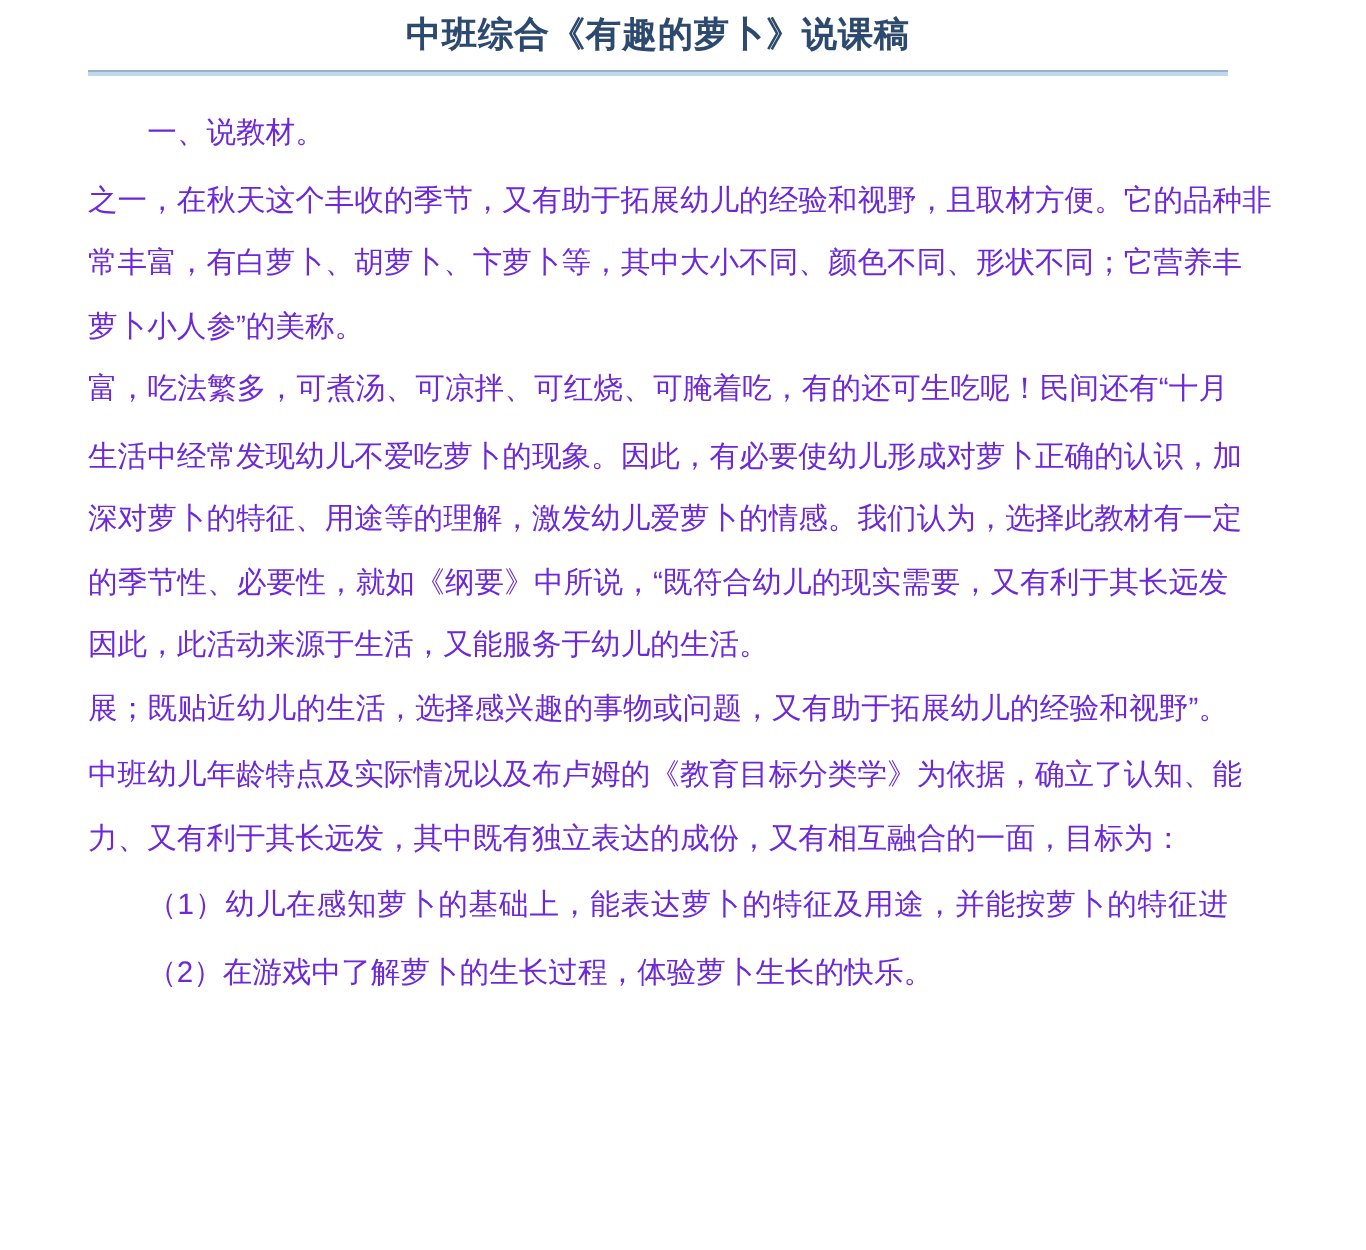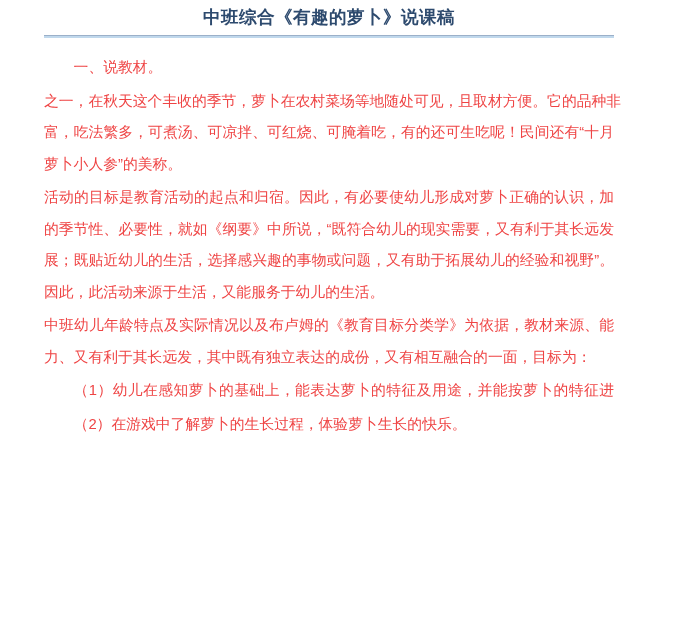--- a/index.html
+++ b/index.html
@@ -36,21 +36,21 @@
   }
   .doc-body {
     margin-top: 14px;
   }
   .para {
     margin: 0 0 2px 0;
   }
   .line {
     font-size: 14.8px;
     line-height: 31.5px;
-    color: #ef4444;
+    color: #6d28d9;
     text-align: justify;
     text-align-last: justify;
     white-space: nowrap;
   }
   .line.first {
     text-indent: 2em;
   }
   .line.last {
     text-align-last: left;
     white-space: normal;
@@ -60,32 +60,34 @@
 <body>
 
 <div class="page">
   <h1 class="doc-title">中班综合《有趣的萝卜》说课稿</h1>
   <div class="title-divider"></div>
   <div class="doc-body" id="doc-body">
       <div class="para">
         <div class="line first last">一、说教材。</div>
       </div>
       <div class="para">
-        <div class="line">之一，在秋天这个丰收的季节，萝卜在农村菜场等地随处可见，且取材方便。它的品种非</div>
+        <div class="line">之一，在秋天这个丰收的季节，又有助于拓展幼儿的经验和视野，且取材方便。它的品种非</div>
+        <div class="line">常丰富，有白萝卜、胡萝卜、卞萝卜等，其中大小不同、颜色不同、形状不同；它营养丰</div>
+        <div class="line last">萝卜小人参”的美称。</div>
         <div class="line">富，吃法繁多，可煮汤、可凉拌、可红烧、可腌着吃，有的还可生吃呢！民间还有“十月</div>
-        <div class="line last">萝卜小人参”的美称。</div>
       </div>
       <div class="para">
-        <div class="line">活动的目标是教育活动的起点和归宿。因此，有必要使幼儿形成对萝卜正确的认识，加</div>
+        <div class="line">生活中经常发现幼儿不爱吃萝卜的现象。因此，有必要使幼儿形成对萝卜正确的认识，加</div>
+        <div class="line">深对萝卜的特征、用途等的理解，激发幼儿爱萝卜的情感。我们认为，选择此教材有一定</div>
         <div class="line">的季节性、必要性，就如《纲要》中所说，“既符合幼儿的现实需要，又有利于其长远发</div>
+        <div class="line last">因此，此活动来源于生活，又能服务于幼儿的生活。</div>
         <div class="line">展；既贴近幼儿的生活，选择感兴趣的事物或问题，又有助于拓展幼儿的经验和视野”。</div>
-        <div class="line last">因此，此活动来源于生活，又能服务于幼儿的生活。</div>
       </div>
       <div class="para">
-        <div class="line">中班幼儿年龄特点及实际情况以及布卢姆的《教育目标分类学》为依据，教材来源、能</div>
+        <div class="line">中班幼儿年龄特点及实际情况以及布卢姆的《教育目标分类学》为依据，确立了认知、能</div>
         <div class="line last">力、又有利于其长远发，其中既有独立表达的成份，又有相互融合的一面，目标为：</div>
       </div>
       <div class="para">
         <div class="line first">（1）幼儿在感知萝卜的基础上，能表达萝卜的特征及用途，并能按萝卜的特征进</div>
       </div>
       <div class="para">
         <div class="line first last">（2）在游戏中了解萝卜的生长过程，体验萝卜生长的快乐。</div>
       </div>
     </div>
 </div>

